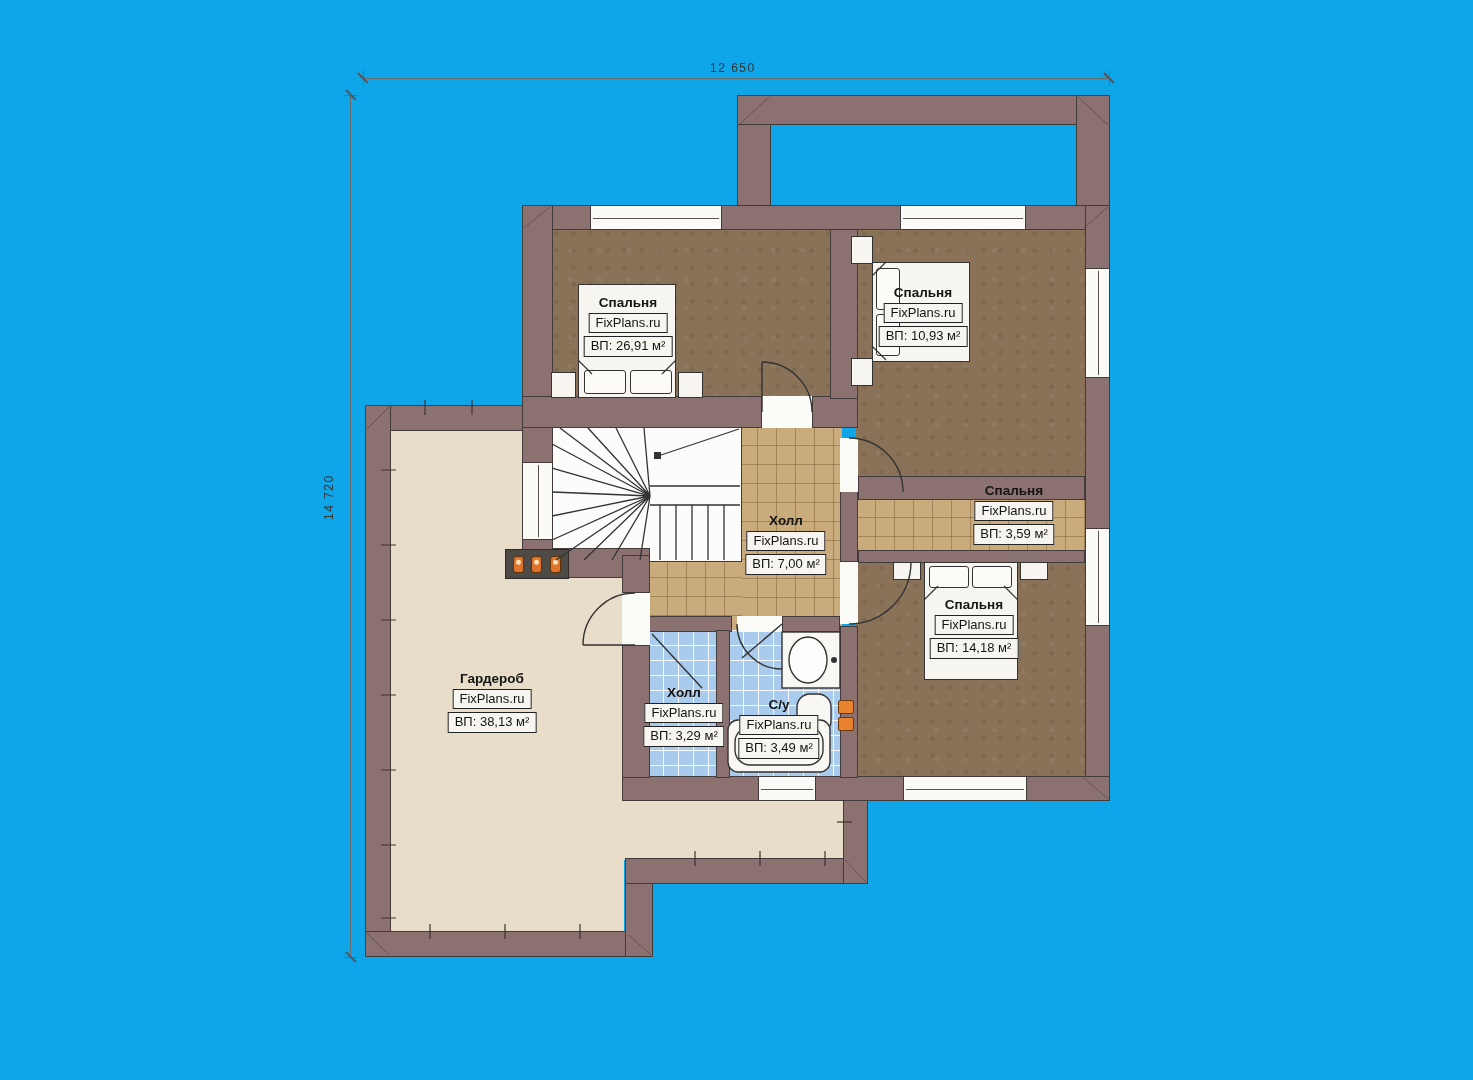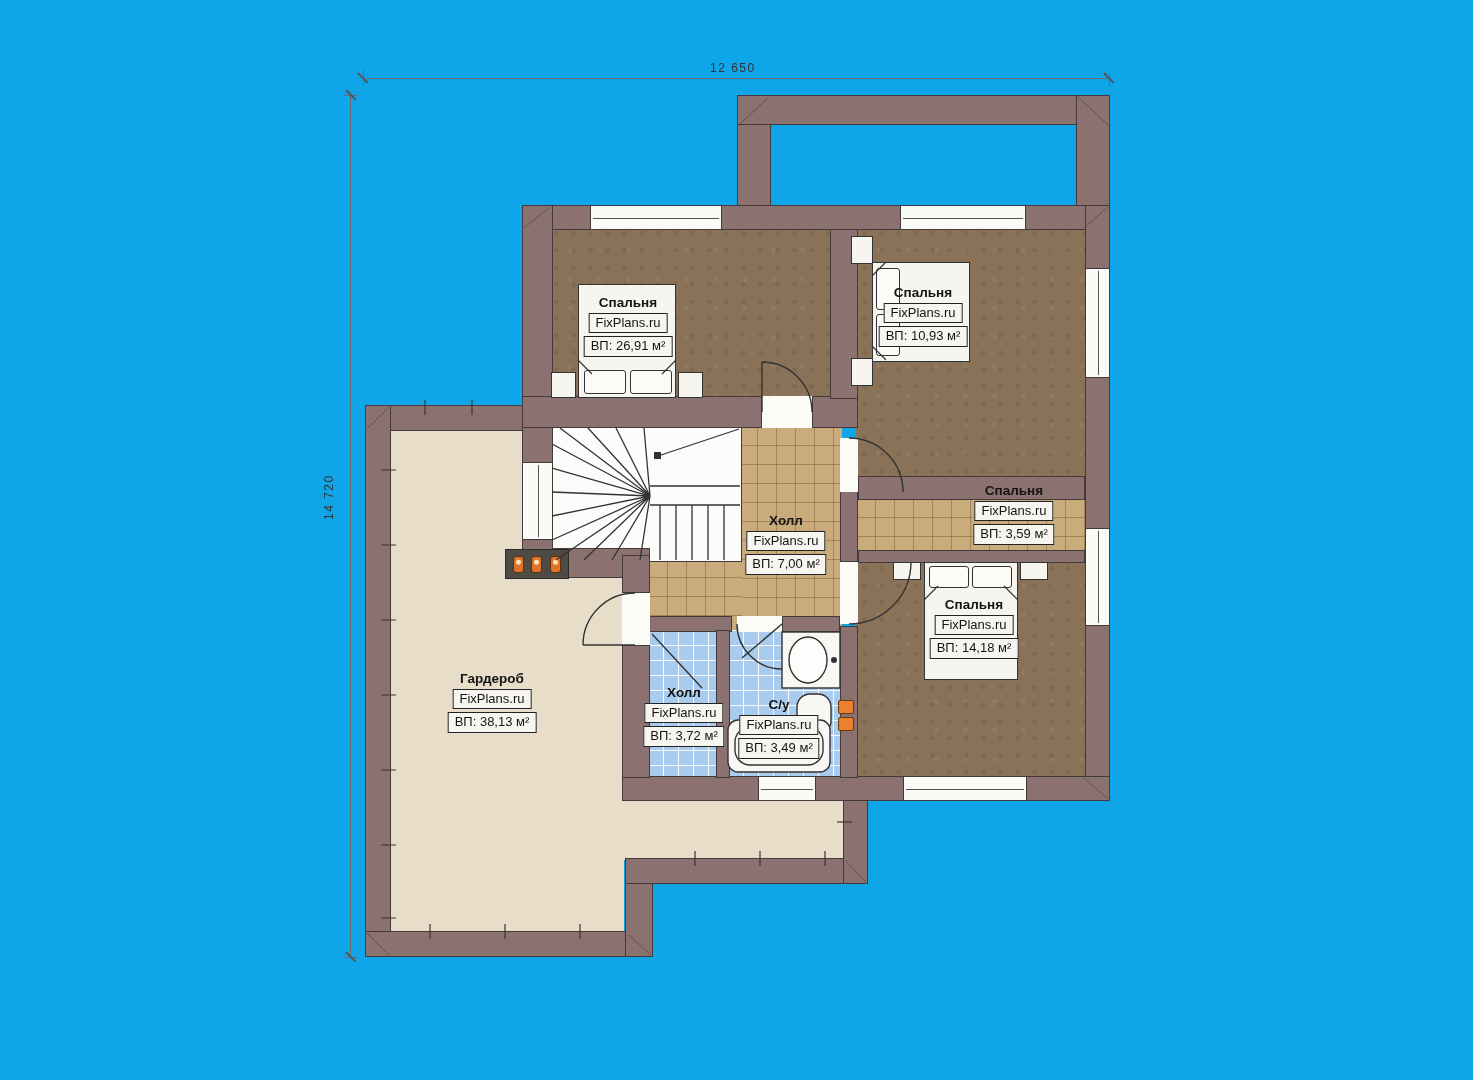--- a/index.html
+++ b/index.html
@@ -236,21 +236,21 @@
 
   <div class="room-label" style="left:492px;top:672px">
     <div class="room-title">Гардероб</div>
     <div class="label-box">FixPlans.ru</div>
     <div class="label-box">ВП: 38,13 м²</div>
   </div>
 
   <div class="room-label" style="left:684px;top:686px">
     <div class="room-title">Холл</div>
     <div class="label-box">FixPlans.ru</div>
-    <div class="label-box">ВП: 3,72 м²</div>
+    <div class="label-box">ВП: 3,29 м²</div>
   </div>
 
   <div class="room-label" style="left:779px;top:698px">
     <div class="room-title">С/у</div>
     <div class="label-box">FixPlans.ru</div>
     <div class="label-box">ВП: 3,49 м²</div>
   </div>
 
 </div>
 

